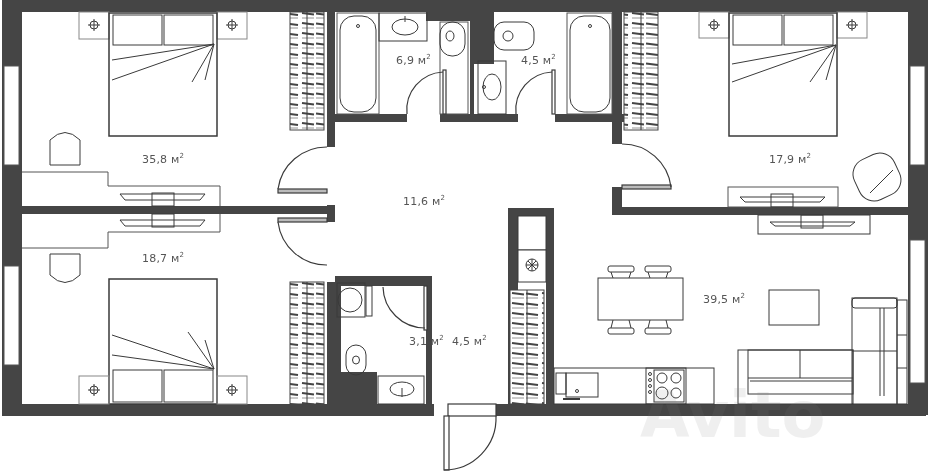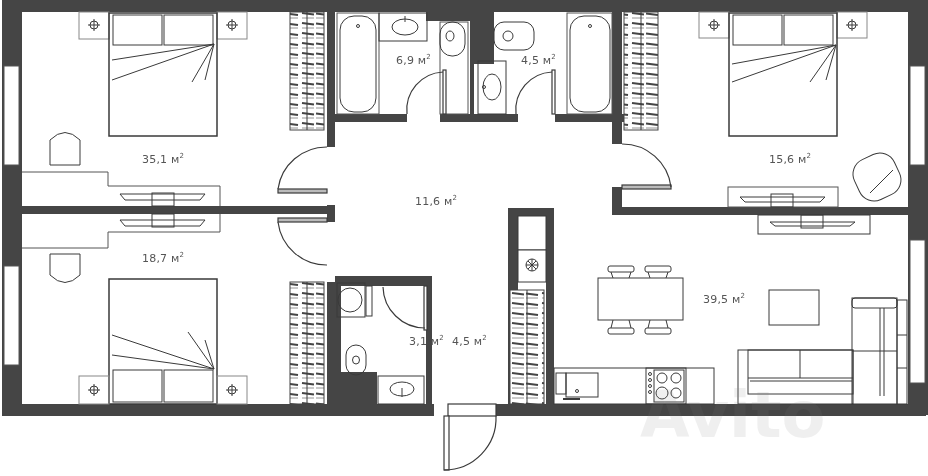--- a/index.html
+++ b/index.html
@@ -312,40 +312,40 @@
       <line x1="880" y1="308" x2="880" y2="396"></line>
       <line x1="884" y1="308" x2="884" y2="396"></line>
       <rect x="897" y="300" width="10" height="104"></rect>
       <line x1="897" y1="335" x2="907" y2="335"></line>
       <line x1="897" y1="368" x2="907" y2="368"></line>
     </g>
   </g>
 </svg>
 
 <div class="area-label" style="left:142px; top:152px;">
-  <span>35,1</span>
+  <span>35,8</span>
   <span>м</span><sup>2</sup>
 </div>
 <div class="area-label" style="left:142px; top:251px;">
   <span>18,7</span>
   <span>м</span><sup>2</sup>
 </div>
 <div class="area-label" style="left:396px; top:53px;">
   <span>6,9</span>
   <span>м</span><sup>2</sup>
 </div>
 <div class="area-label" style="left:521px; top:53px;">
   <span>4,5</span>
   <span>м</span><sup>2</sup>
 </div>
 <div class="area-label" style="left:769px; top:152px;">
-  <span>15,6</span>
-  <span>м</span><sup>2</sup>
-</div>
-<div class="area-label" style="left:403px; top:194px;margin-left:12px;">
+  <span>17,9</span>
+  <span>м</span><sup>2</sup>
+</div>
+<div class="area-label" style="left:403px; top:194px;">
   <span>11,6</span>
   <span>м</span><sup>2</sup>
 </div>
 <div class="area-label" style="left:377px; top:334px;margin-left:32px;">
   <span>3,1</span>
   <span>м</span><sup>2</sup>
 </div>
 <div class="area-label" style="left:452px; top:334px;">
   <span>4,5</span>
   <span>м</span><sup>2</sup>

